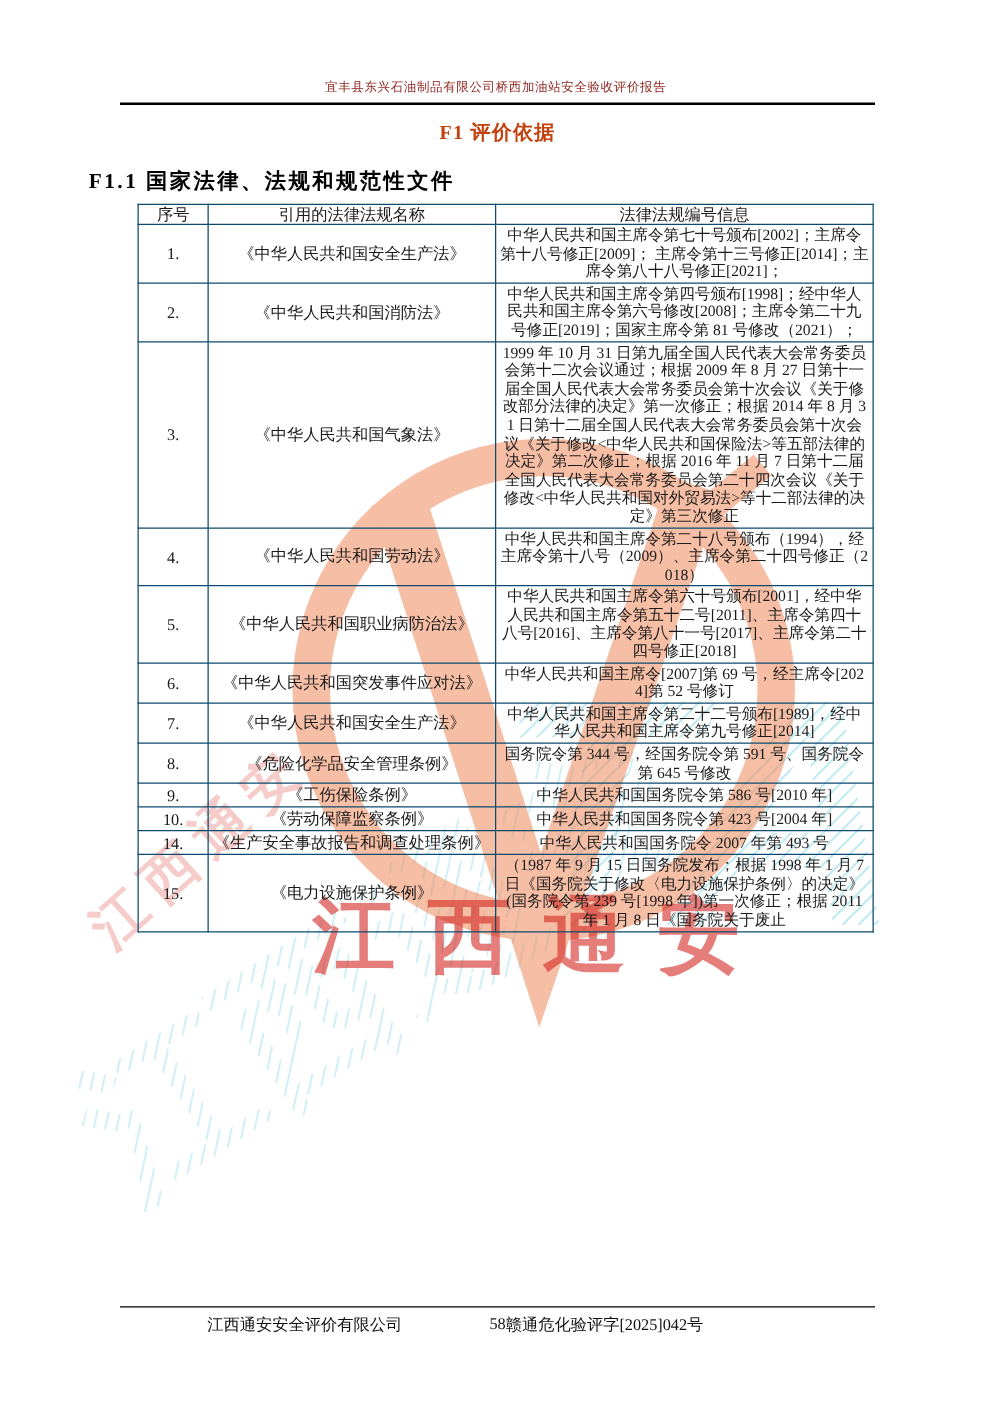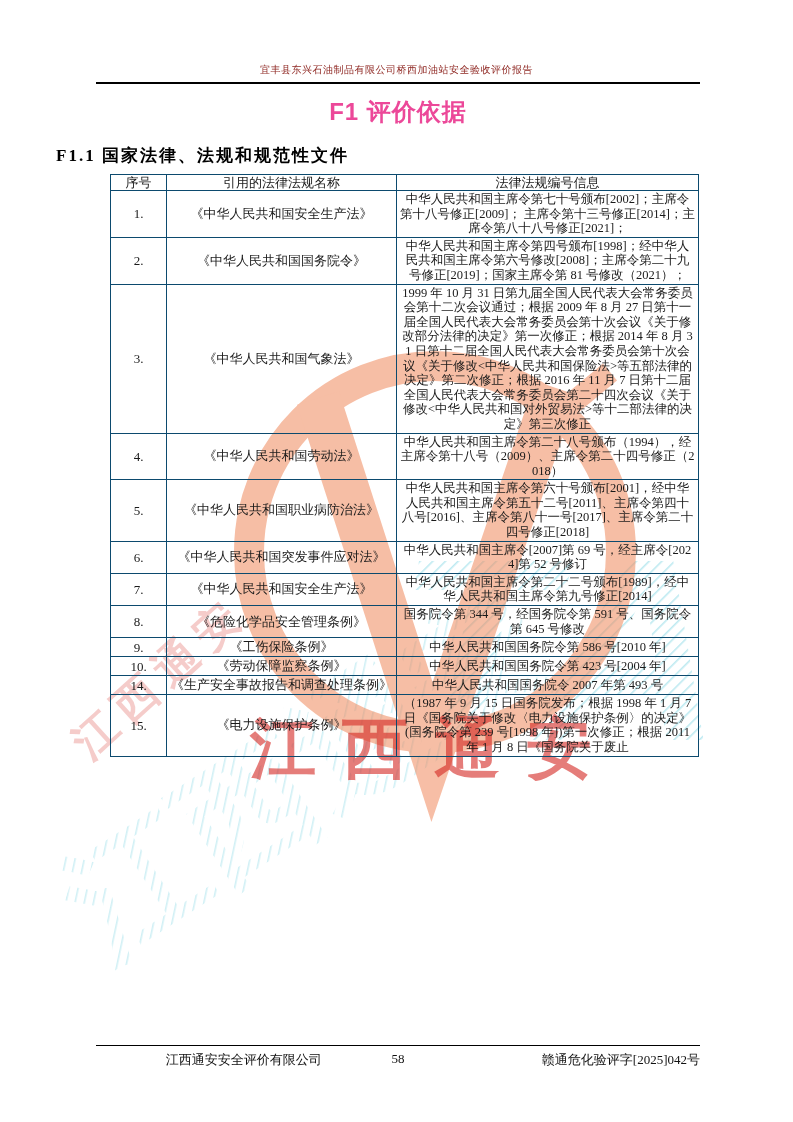--- a/index.html
+++ b/index.html
@@ -37,26 +37,26 @@
     color:#8f2823;
     letter-spacing:0.5px;
   }
   .hr{
     margin:5px 0 0 96px;width:604px;
     border-top:2px solid #000;
   }
   .page-title{
     margin:12px 0 0 96px;width:604px;
     text-align:center;
-    font-family:Liberation Sans, sans-serif;
-    font-size:24px;font-weight:bold;color:#ec4899;
+    font-family:Liberation Serif, serif;
+    font-size:16px;font-weight:bold;color:#c2410c;
     letter-spacing:1px;
   }
   .section-heading{
-    margin:16px 0 0 56px;
+    margin:16px 0 0 71px;
     font-size:17px;font-weight:bold;color:#000;
     letter-spacing:2px;
   }
   table.laws{
     border-collapse:collapse;table-layout:fixed;
     width:588px;margin:7px 0 0 110px;
     background:transparent;
   }
   table.laws col.c1{width:56px;}
   table.laws col.c2{width:230px;}
@@ -79,21 +79,21 @@
     position:absolute;left:96px;top:1045px;width:604px;
     border-top:1px solid #000;
   }
   .footer{
     position:absolute;left:96px;top:1051px;width:604px;
     display:grid;grid-template-columns:1fr auto 1fr;
     font-size:13px;color:#111;align-items:start;
   }
   .footer .f-company{text-align:center;}
   .footer .f-page{text-align:left;}
-  .footer .f-docno{text-align:right;padding-left:29px;}
+  .footer .f-docno{text-align:left;}
 </style>
 </head>
 <body>
 
 <div class="page">
 
   <div class="watermark">
     <svg class="wm-svg" width="793" height="1122" viewBox="0 0 793 1122">
       <defs>
         <pattern id="hatch" width="9" height="9" patternUnits="userSpaceOnUse" patternTransform="rotate(45)">
@@ -143,21 +143,21 @@
       </thead>
       <tbody id="rows">
       <tr>
         <td class="c-no">1.</td>
         <td class="c-name">《中华人民共和国安全生产法》</td>
         <td class="c-info">中华人民共和国主席令第七十号颁布[2002]；主席令第十八号修正[2009]； 主席令第十三号修正[2014]；主席令第八十八号修正[2021]；</td>
       </tr>
 
       <tr>
         <td class="c-no">2.</td>
-        <td class="c-name">《中华人民共和国国务院令》</td>
+        <td class="c-name">《中华人民共和国消防法》</td>
         <td class="c-info">中华人民共和国主席令第四号颁布[1998]；经中华人民共和国主席令第六号修改[2008]；主席令第二十九号修正[2019]；国家主席令第 81 号修改（2021）；</td>
       </tr>
 
       <tr>
         <td class="c-no">3.</td>
         <td class="c-name">《中华人民共和国气象法》</td>
         <td class="c-info">1999 年 10 月 31 日第九届全国人民代表大会常务委员会第十二次会议通过；根据 2009 年 8 月 27 日第十一届全国人民代表大会常务委员会第十次会议《关于修改部分法律的决定》第一次修正；根据 2014 年 8 月 31 日第十二届全国人民代表大会常务委员会第十次会议《关于修改&lt;中华人民共和国保险法&gt;等五部法律的决定》第二次修正；根据 2016 年 11 月 7 日第十二届全国人民代表大会常务委员会第二十四次会议《关于修改&lt;中华人民共和国对外贸易法&gt;等十二部法律的决定》第三次修正</td>
       </tr>
 
       <tr>

